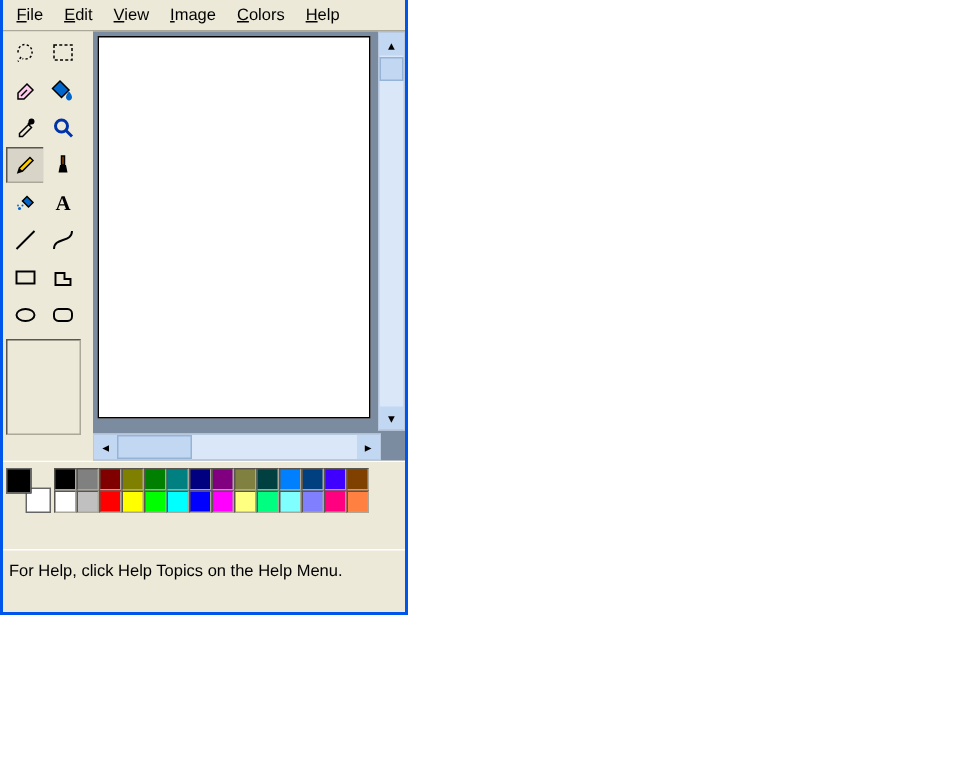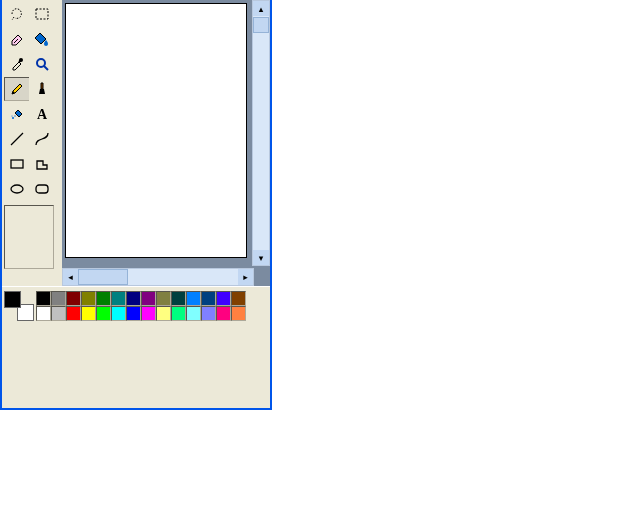--- a/index.html
+++ b/index.html
@@ -36,20 +36,28 @@
 .curcolor .fg{position:absolute;width:15px;height:15px;background:#000;border:1px solid #666;left:0;top:0}
 .colors{display:grid;grid-template-columns:repeat(14,15px);grid-template-rows:15px 15px;gap:0}
 .color{width:15px;height:15px;border:1px inset #aca899;box-sizing:border-box;cursor:pointer}
 .status{height:22px;background:#ece9d8;padding:3px 4px;border-top:1px solid #fff;display:flex;align-items:center}
 </style>
 </head>
 <body>
 
 <div class="window">
 
+  <div class="menubar">
+    <span class="menuitem"><u>F</u><span></span>ile</span>
+    <span class="menuitem"><u>E</u>dit</span>
+    <span class="menuitem"><u>V</u>iew</span>
+    <span class="menuitem"><u>I</u>mage</span>
+    <span class="menuitem"><u>C</u>olors</span>
+    <span class="menuitem"><u>H</u>elp</span>
+  </div>
 
   <div class="body">
     <div class="toolbox">
       <div class="tools" id="tools">
           <div class="tool">
             <svg viewBox="0 0 16 16">
               <path d="M3 8C3 4 6 2 9 3C12 4 13 7 12 10C11 12 8 13 6 12M5 11L3 14" fill="none" stroke="#000" stroke-dasharray="1.5 1.5"></path>
             </svg>
           </div>
           <div class="tool">
@@ -187,13 +195,16 @@
         <div class="color" style="background: rgb(255, 0, 255);"></div>
         <div class="color" style="background: rgb(255, 255, 128);"></div>
         <div class="color" style="background: rgb(0, 255, 128);"></div>
         <div class="color" style="background: rgb(128, 255, 255);"></div>
         <div class="color" style="background: rgb(128, 128, 255);"></div>
         <div class="color" style="background: rgb(255, 0, 128);"></div>
         <div class="color" style="background: rgb(255, 128, 64);"></div>
       </div>
   </div>
 
+  <div class="status">
+    <span>For Help, click Help Topics on the Help Menu.</span>
+  </div>
 </div>
 
 </body></html>

